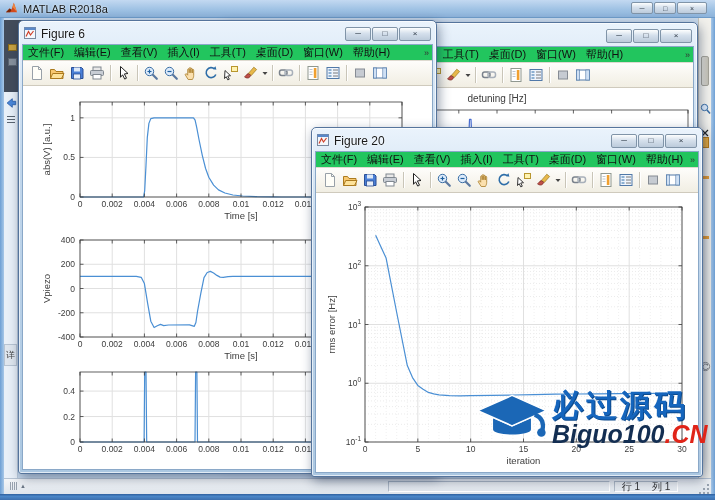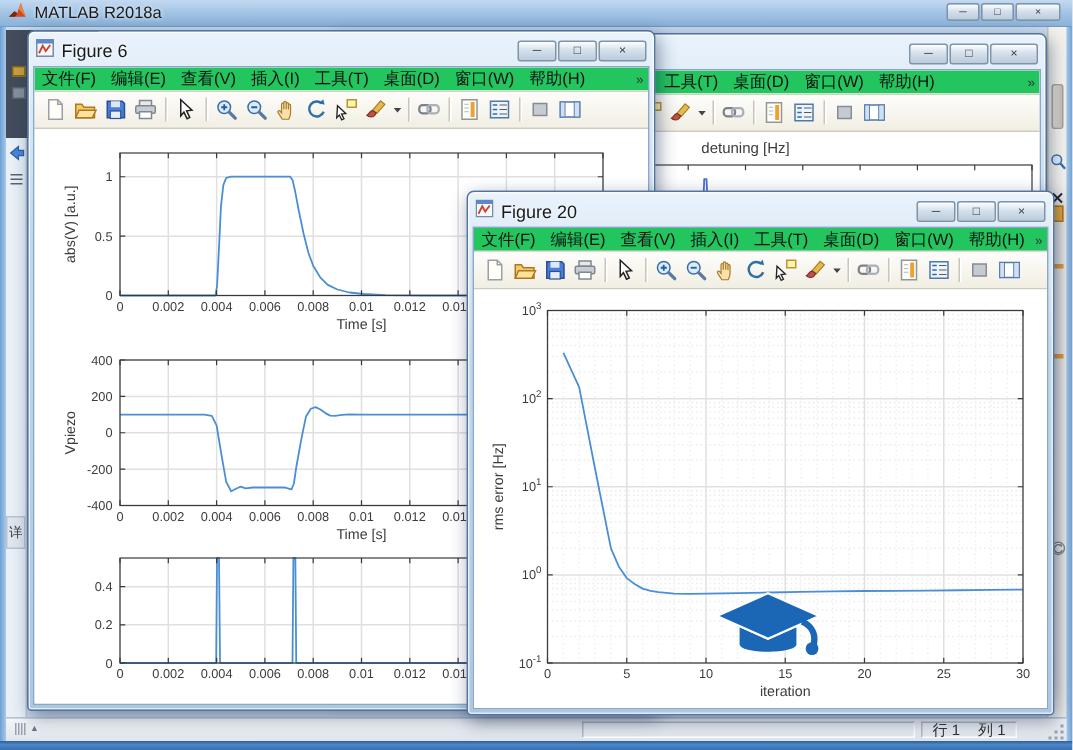--- a/index.html
+++ b/index.html
@@ -929,15 +929,19 @@
     </div>
   </div>
 
   <div class="watermark">
     <span><svg width="72" height="62" viewBox="0 0 76 64">
       <path d="M18 28v12c0 7 40 7 40 0V28l-20 9z" fill="#1b67b6"></path>
       <polygon points="38,4 74,20 38,36 2,20" fill="#1b67b6" stroke="#fff" stroke-width="1.5"></polygon>
       <path d="M62 24c7 3 10 9 8 17" stroke="#1b67b6" stroke-width="4.5" fill="none"></path>
       <circle cx="69" cy="43" r="4.5" fill="#1b67b6"></circle>
     </svg></span>
+    <span class="wm-text">
+      <div class="wm-line1">必过源码</div>
+      <div class="wm-line2"><span class="wm-en">Biguo100</span><span class="wm-tld">.CN</span></div>
+    </span>
   </div>
 
 </div>
 
 </body></html>

